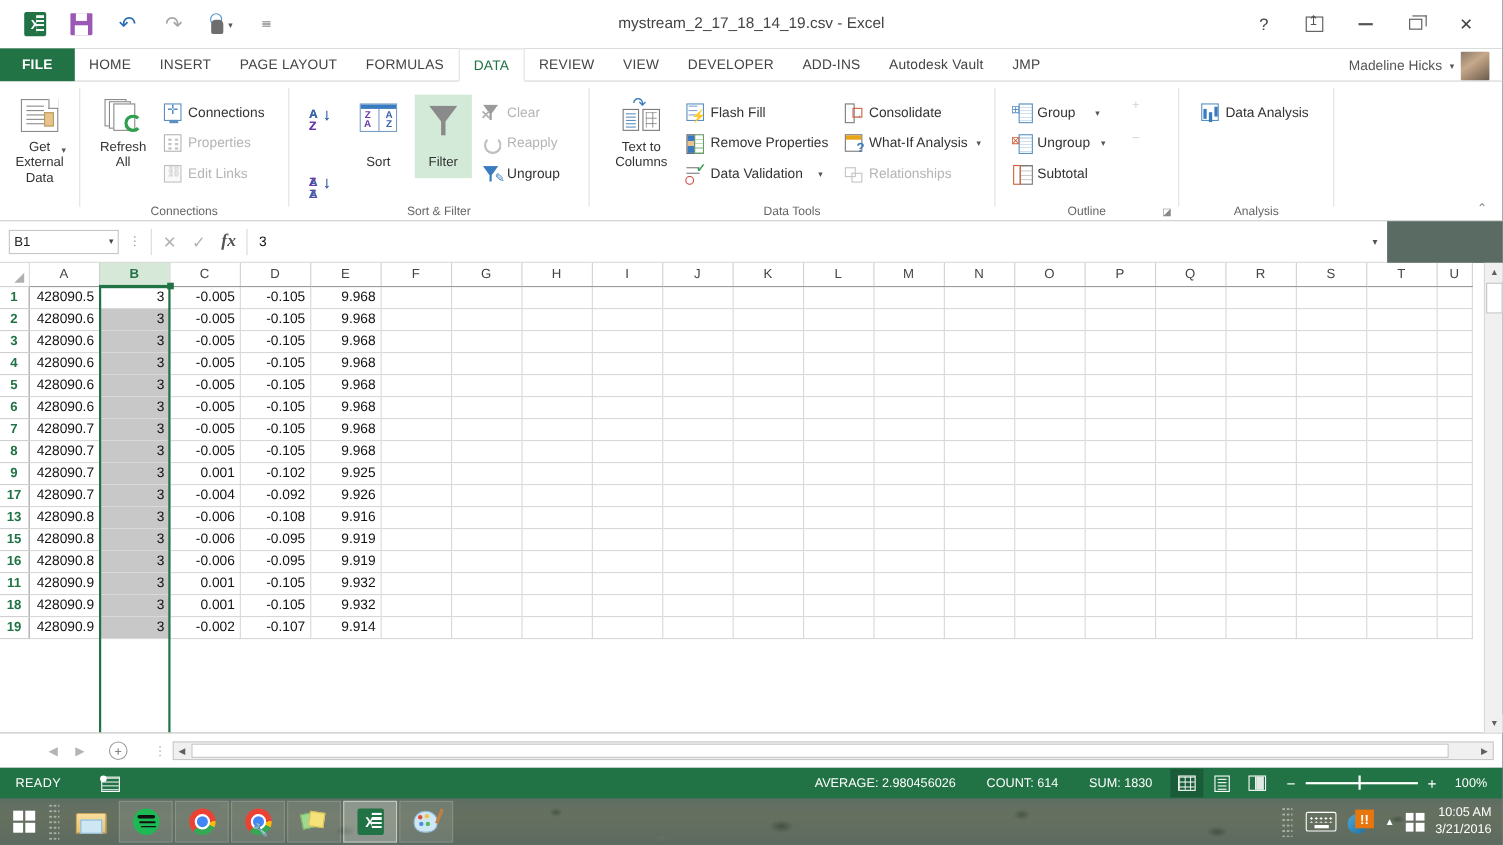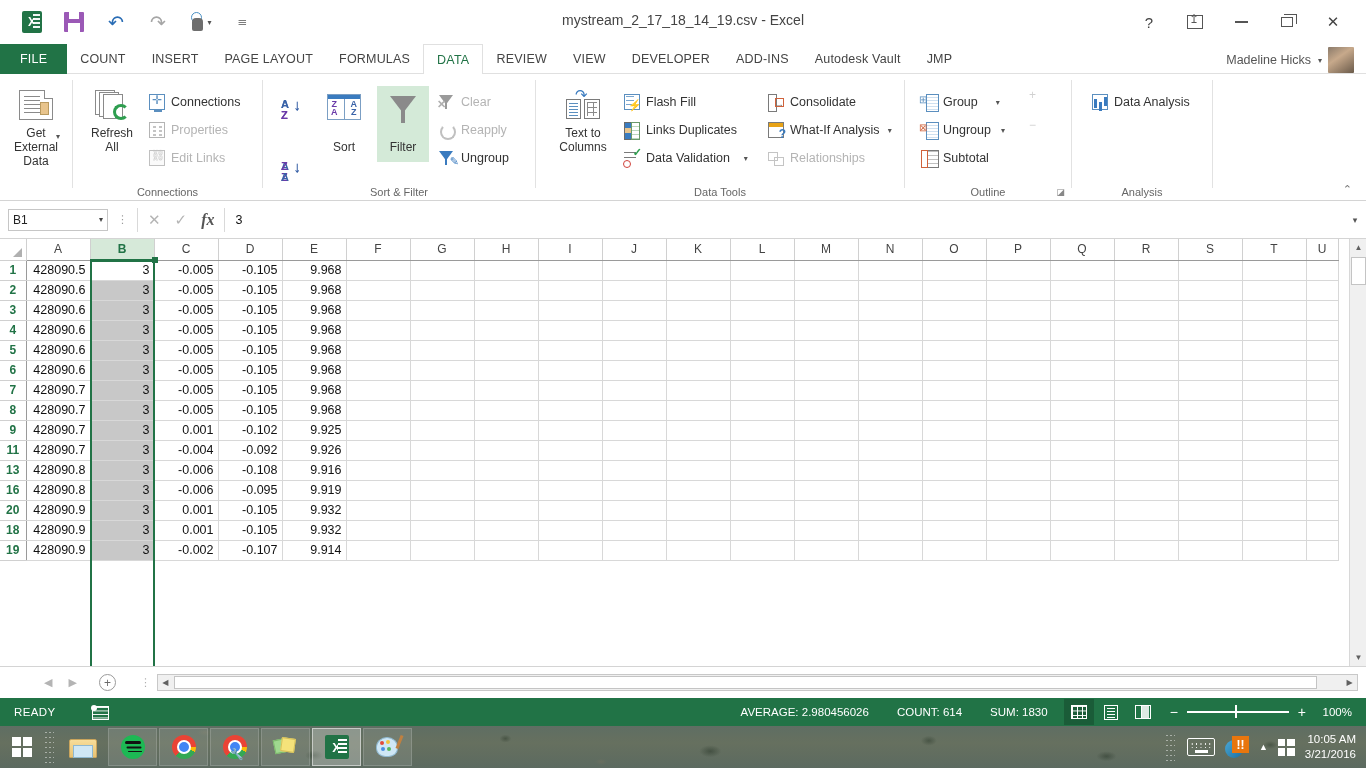--- a/index.html
+++ b/index.html
@@ -58,21 +58,21 @@
   
   .tabstrip {
     position: absolute; top: 44px; left: 0; width: 1366px; height: 30px;
     background: #ffffff; border-bottom: 1px solid #e0e0e0;
   }
   .tabs { display: flex; align-items: stretch; height: 30px; }
   .tab {
     padding: 0 13px; display: flex; align-items: center; font-size: 12.5px;
     color: #444; cursor: pointer; letter-spacing: .2px; white-space: nowrap;
   }
-  .tab.file { background: #217346; color: #fff; padding: 0 20px; font-weight: normal; }
+  .tab.file { background: #217346; color: #fff; padding: 0 20px; font-weight: bold; }
   .tab.active { color: #217346; background: #fff; border: 1px solid #e0e0e0; border-bottom: 1px solid #fff;
                 position: relative; top: 0; height: 31px; }
   .userbox {
     position: absolute; right: 12px; top: 3px; display: flex; align-items: center; gap: 6px;
     font-size: 12.5px; color: #555;
   }
   .avatar {
     width: 26px; height: 26px; border-radius: 1px; overflow: hidden;
     background: linear-gradient(145deg,#8a7a6a 0%, #c7a98b 40%, #6a5a4a 100%);
   }
@@ -218,21 +218,21 @@
 
   .da-ic { position:relative; border:1.3px solid #5b8fbf; background:#fff; }
   .da-ic::before { content:""; position:absolute; left:1px; bottom:1px; width:3px; height:9px; background:#3a7bbf;
     box-shadow: 5px 3px 0 #3a7bbf, 10px -2px 0 #3a7bbf; }
 
   .dialog-launcher { position: absolute; bottom: 4px; font-size: 9px; color: #888; cursor: pointer; }
   .collapse-ribbon { position: absolute; right: 14px; bottom: 4px; font-size: 11px; color: #777; cursor: pointer; }
 
   
   .fbar {
-    position: absolute; top: 201px; left: 0; width: 1366px; height: 38px;
+    position: absolute; top: 201px; left: 0; width: 1261px; height: 38px;
     background: #fff; border-bottom: 1px solid #d4d4d4;
     display: flex; align-items: center; justify-content: flex-end;
   }
   .namebox {
     margin-left: 8px; width: 100px; height: 22px; border: 1px solid #c6c6c6; background: #fff;
     display: flex; align-items: center; padding: 0 4px; font-size: 12px; color: #222;
     justify-content: space-between; cursor: pointer;
   }
   .namebox .cv { font-size: 8px; color: #444; }
   .fgrip { margin: 0 9px; color: #9a9a9a; font-size: 11px; letter-spacing: 0; }
@@ -468,21 +468,21 @@
       <div class="wbtn">
           <div class="maxbox"></div>
         </div>
       <div class="wbtn close">✕</div>
     </div>
   </div>
 
   <div class="tabstrip">
     <div class="tabs">
       <div class="tab file">FILE</div>
-      <div class="tab">COUNT</div>
+      <div class="tab">HOME</div>
       <div class="tab">INSERT</div>
       <div class="tab">PAGE LAYOUT</div>
       <div class="tab">FORMULAS</div>
       <div class="tab active">DATA</div>
       <div class="tab">REVIEW</div>
       <div class="tab">VIEW</div>
       <div class="tab">DEVELOPER</div>
       <div class="tab">ADD-INS</div>
       <div class="tab">Autodesk Vault</div>
       <div class="tab">JMP</div>
@@ -617,21 +617,21 @@
         <span>Columns</span>
       </div>
 
       <div style="position:absolute; left:88px; top:14px;">
         <div class="smbtn">
           <span class="ic ic16 ff-ic"></span>
           <span>Flash Fill</span>
         </div>
         <div class="smbtn">
           <span class="ic ic16 rd-ic"></span>
-          <span>Links Duplicates</span>
+          <span>Remove Properties</span>
         </div>
         <div class="smbtn">
           <span class="ic ic16 dv-ic">
               <span class="dv-no"></span>
             </span>
           <span>Data Validation</span>
           <span class="caret-sm" style="margin-left:8px">▾</span>
         </div>
       </div>
 
@@ -952,21 +952,21 @@
             <td class="cell empty" style="width: 64px;"></td>
             <td class="cell empty" style="width: 64px;"></td>
             <td class="cell empty" style="width: 64px;"></td>
             <td class="cell empty" style="width: 64px;"></td>
             <td class="cell empty" style="width: 64px;"></td>
             <td class="cell empty" style="width: 64px;"></td>
             <td class="cell empty" style="width: 64px;"></td>
             <td class="cell empty" style="width: 32px;"></td>
           </tr>
           <tr>
-            <td class="rowhead">11</td>
+            <td class="rowhead">17</td>
             <td class="cell" style="width: 64px;">428090.7</td>
             <td class="cell selcol" style="width: 64px;">3</td>
             <td class="cell" style="width: 64px;">-0.004</td>
             <td class="cell" style="width: 64px;">-0.092</td>
             <td class="cell" style="width: 64px;">9.926</td>
             <td class="cell empty" style="width: 64px;"></td>
             <td class="cell empty" style="width: 64px;"></td>
             <td class="cell empty" style="width: 64px;"></td>
             <td class="cell empty" style="width: 64px;"></td>
             <td class="cell empty" style="width: 64px;"></td>
@@ -1000,21 +1000,21 @@
             <td class="cell empty" style="width: 64px;"></td>
             <td class="cell empty" style="width: 64px;"></td>
             <td class="cell empty" style="width: 64px;"></td>
             <td class="cell empty" style="width: 64px;"></td>
             <td class="cell empty" style="width: 64px;"></td>
             <td class="cell empty" style="width: 64px;"></td>
             <td class="cell empty" style="width: 64px;"></td>
             <td class="cell empty" style="width: 32px;"></td>
           </tr>
           <tr>
-            <td class="rowhead">16</td>
+            <td class="rowhead">15</td>
             <td class="cell" style="width: 64px;">428090.8</td>
             <td class="cell selcol" style="width: 64px;">3</td>
             <td class="cell" style="width: 64px;">-0.006</td>
             <td class="cell" style="width: 64px;">-0.095</td>
             <td class="cell" style="width: 64px;">9.919</td>
             <td class="cell empty" style="width: 64px;"></td>
             <td class="cell empty" style="width: 64px;"></td>
             <td class="cell empty" style="width: 64px;"></td>
             <td class="cell empty" style="width: 64px;"></td>
             <td class="cell empty" style="width: 64px;"></td>
@@ -1024,21 +1024,45 @@
             <td class="cell empty" style="width: 64px;"></td>
             <td class="cell empty" style="width: 64px;"></td>
             <td class="cell empty" style="width: 64px;"></td>
             <td class="cell empty" style="width: 64px;"></td>
             <td class="cell empty" style="width: 64px;"></td>
             <td class="cell empty" style="width: 64px;"></td>
             <td class="cell empty" style="width: 64px;"></td>
             <td class="cell empty" style="width: 32px;"></td>
           </tr>
           <tr>
-            <td class="rowhead">20</td>
+            <td class="rowhead">16</td>
+            <td class="cell" style="width: 64px;">428090.8</td>
+            <td class="cell selcol" style="width: 64px;">3</td>
+            <td class="cell" style="width: 64px;">-0.006</td>
+            <td class="cell" style="width: 64px;">-0.095</td>
+            <td class="cell" style="width: 64px;">9.919</td>
+            <td class="cell empty" style="width: 64px;"></td>
+            <td class="cell empty" style="width: 64px;"></td>
+            <td class="cell empty" style="width: 64px;"></td>
+            <td class="cell empty" style="width: 64px;"></td>
+            <td class="cell empty" style="width: 64px;"></td>
+            <td class="cell empty" style="width: 64px;"></td>
+            <td class="cell empty" style="width: 64px;"></td>
+            <td class="cell empty" style="width: 64px;"></td>
+            <td class="cell empty" style="width: 64px;"></td>
+            <td class="cell empty" style="width: 64px;"></td>
+            <td class="cell empty" style="width: 64px;"></td>
+            <td class="cell empty" style="width: 64px;"></td>
+            <td class="cell empty" style="width: 64px;"></td>
+            <td class="cell empty" style="width: 64px;"></td>
+            <td class="cell empty" style="width: 64px;"></td>
+            <td class="cell empty" style="width: 32px;"></td>
+          </tr>
+          <tr>
+            <td class="rowhead">11</td>
             <td class="cell" style="width: 64px;">428090.9</td>
             <td class="cell selcol" style="width: 64px;">3</td>
             <td class="cell" style="width: 64px;">0.001</td>
             <td class="cell" style="width: 64px;">-0.105</td>
             <td class="cell" style="width: 64px;">9.932</td>
             <td class="cell empty" style="width: 64px;"></td>
             <td class="cell empty" style="width: 64px;"></td>
             <td class="cell empty" style="width: 64px;"></td>
             <td class="cell empty" style="width: 64px;"></td>
             <td class="cell empty" style="width: 64px;"></td>

